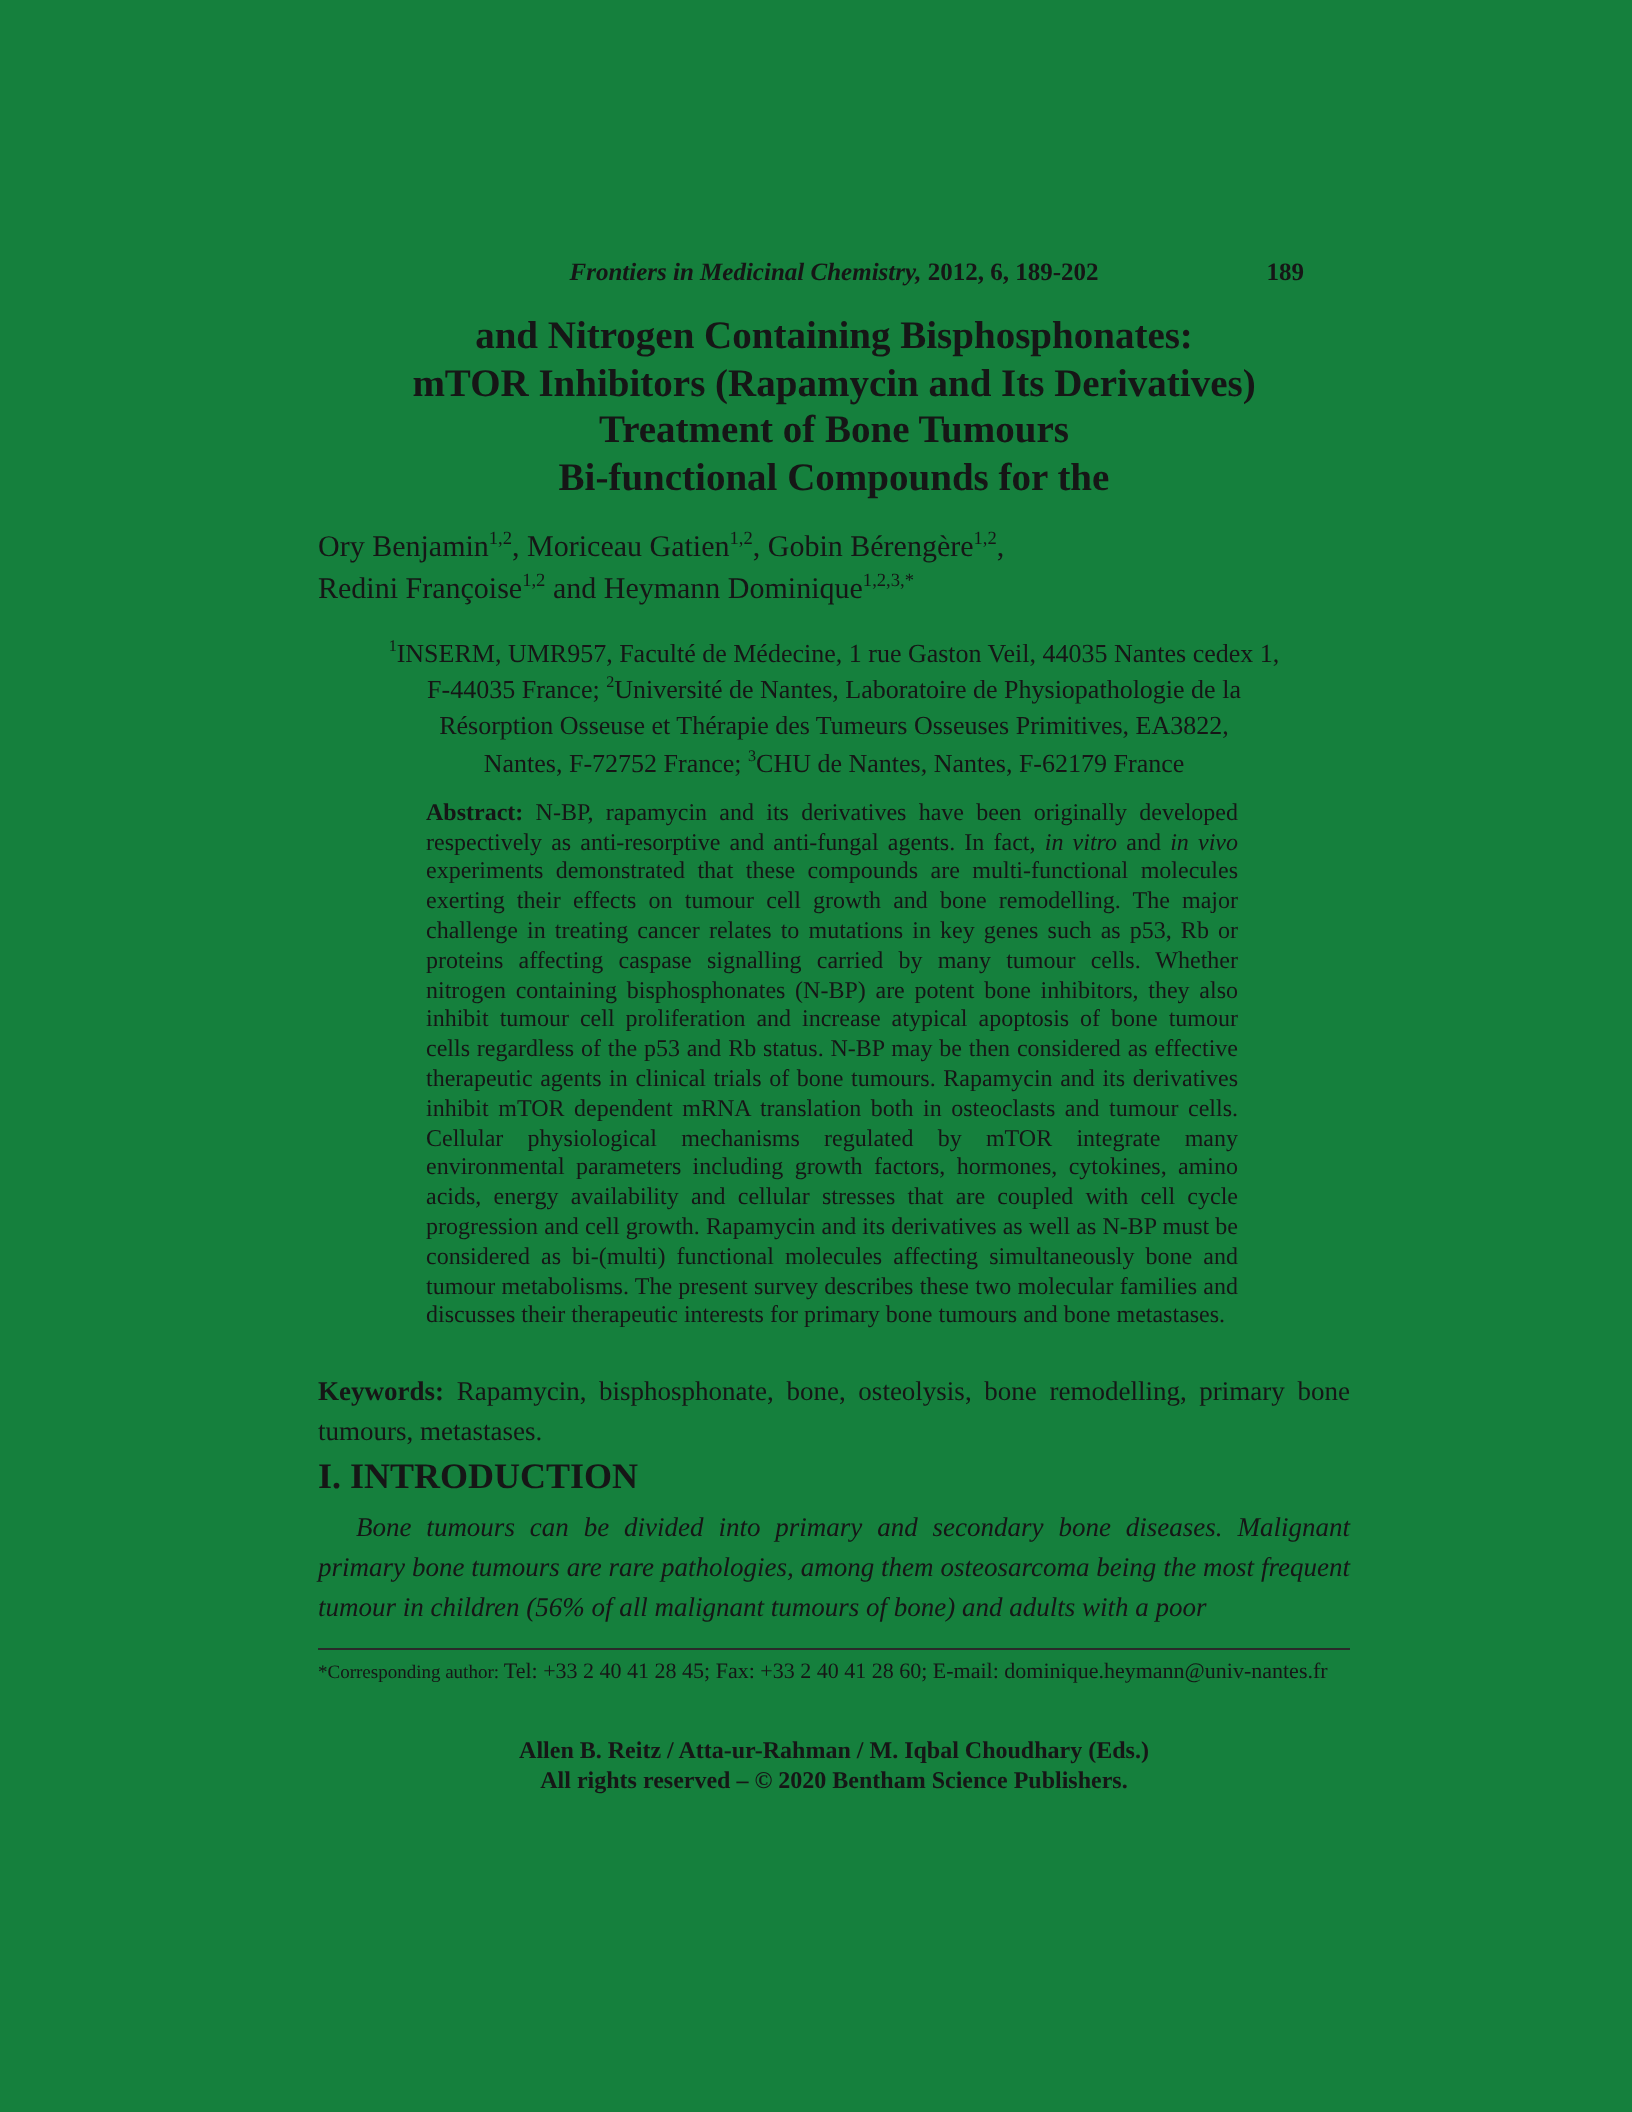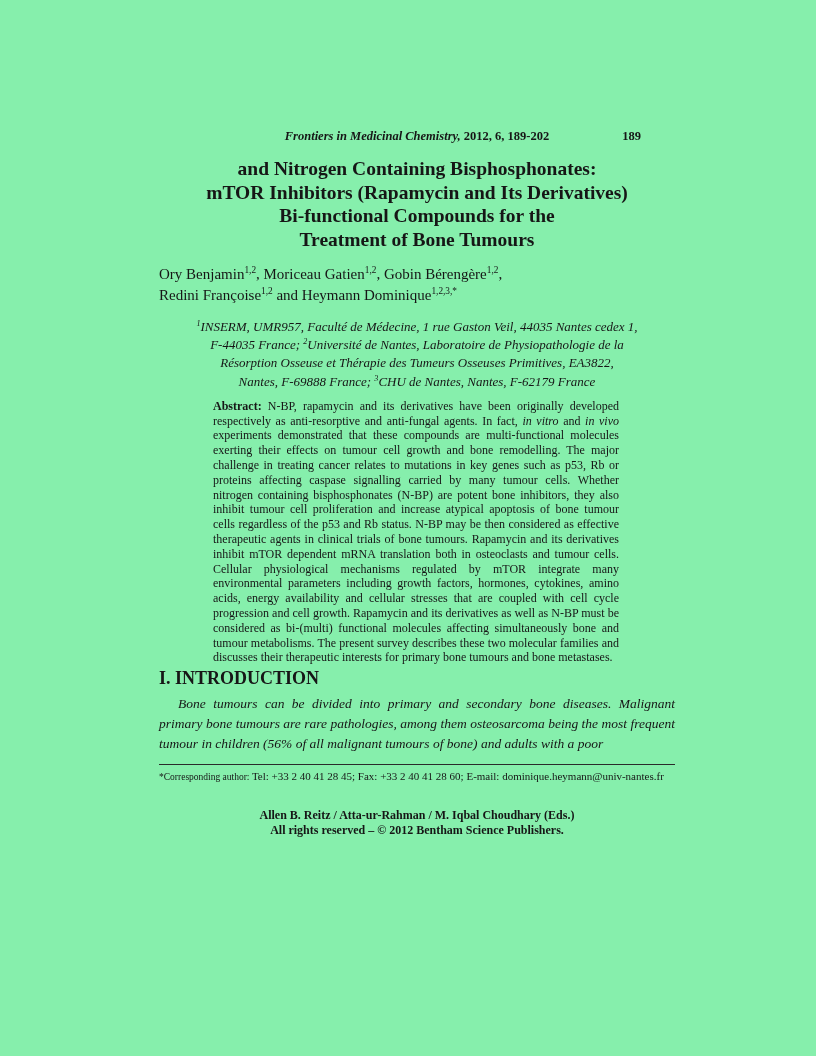--- a/index.html
+++ b/index.html
@@ -1,43 +1,43 @@
 <!DOCTYPE html>
 <html><head>
 <meta charset="utf-8">
 <style>
   html, body { margin: 0; padding: 0; }
   body { width: 816px; height: 1056px; background: #ffffff; }
   .page {
     position: relative; width: 816px; height: 1056px;
-    background: #86efac; overflow: hidden;
+    background: #15803d; overflow: hidden;
     color: #161616;
     font-family: "Liberation Serif", serif;
   }
   .content { position: absolute; left: 159px; top: 0; width: 516px; }
 
   .running-head {
     position: relative; margin-top: 129px;
     font-size: 12.5px; font-weight: bold; text-align: center;
     line-height: 15px;
   }
   .running-head .journal { font-style: italic; }
-  .running-head .pagenum { position: absolute; right: 34px; top: 0; font-style: normal; }
+  .running-head .pagenum { position: absolute; right: 23px; top: 0; font-style: normal; }
 
   .title {
     margin-top: 13px;
     font-size: 19.5px; font-weight: bold; line-height: 23.5px;
     text-align: center;
   }
 
   .authors { margin-top: 13px; font-size: 15px; line-height: 20.5px; }
   .sup { font-size: 62%; vertical-align: super; line-height: 0; }
 
   .affiliations {
-    margin-top: 13px; font-style: italic;
+    margin-top: 13px; 
     font-size: 13px; line-height: 18.2px; text-align: center;
   }
 
   .abstract {
     margin: 8px 0 0 54px; width: 406px;
     font-size: 12px; line-height: 14.8px; text-align: justify;
   }
   .abstract .label { font-weight: bold; }
   .it { font-style: italic; }
 
@@ -71,46 +71,47 @@
   <div class="content">
 
     <div class="running-head">
       <span class="journal">Frontiers in Medicinal Chemistry,</span><span> 2012, 6, 189-202</span>
       <span class="pagenum">189</span>
     </div>
 
     <div class="title">
       <div>and Nitrogen Containing Bisphosphonates:</div>
       <div>mTOR Inhibitors (Rapamycin and Its Derivatives)</div>
+      <div>Treatment of Bone Tumours</div>
       <div>Bi-functional Compounds for the</div>
-      <div>Treatment of Bone Tumours</div>
     </div>
 
     <div class="authors">
       <div><span>Ory Benjamin</span><sup class="sup">1,2</sup><span>, Moriceau Gatien</span><sup class="sup">1,2</sup><span>, Gobin Bérengère</span><sup class="sup">1,2</sup><span>,</span></div>
       <div><span>Redini Françoise</span><sup class="sup">1,2</sup><span> and Heymann Dominique</span><sup class="sup">1,2,3,*</sup></div>
     </div>
 
     <div class="affiliations">
       <div><sup class="sup">1</sup><span>INSERM, UMR957, Faculté de Médecine, 1 rue Gaston Veil, 44035 Nantes cedex 1,</span></div>
       <div><span>F-44035 France; </span><sup class="sup">2</sup><span>Université de Nantes, Laboratoire de Physiopathologie de la</span></div>
       <div><span>Résorption Osseuse et Thérapie des Tumeurs Osseuses Primitives, EA3822,</span></div>
-      <div><span>Nantes, F-69888 France; </span><sup class="sup">3</sup><span>CHU de Nantes, Nantes, F-62179 France</span></div>
+      <div><span>Nantes, F-72752 France; </span><sup class="sup">3</sup><span>CHU de Nantes, Nantes, F-62179 France</span></div>
     </div>
 
     <p class="abstract"><span class="label">Abstract:</span><span> N-BP, rapamycin and its derivatives have been originally developed respectively as anti-resorptive and anti-fungal agents. In fact, </span><span class="it">in vitro</span><span> and </span><span class="it">in vivo</span><span> experiments demonstrated that these compounds are multi-functional molecules exerting their effects on tumour cell growth and bone remodelling. The major challenge in treating cancer relates to mutations in key genes such as p53, Rb or proteins affecting caspase signalling carried by many tumour cells. Whether nitrogen containing bisphosphonates (N-BP) are potent bone inhibitors, they also inhibit tumour cell proliferation and increase atypical apoptosis of bone tumour cells regardless of the p53 and Rb status. N-BP may be then considered as effective therapeutic agents in clinical trials of bone tumours. Rapamycin and its derivatives inhibit mTOR dependent mRNA translation both in osteoclasts and tumour cells. Cellular physiological mechanisms regulated by mTOR integrate many environmental parameters including growth factors, hormones, cytokines, amino acids, energy availability and cellular stresses that are coupled with cell cycle progression and cell growth. Rapamycin and its derivatives as well as N-BP must be considered as bi-(multi) functional molecules affecting simultaneously bone and tumour metabolisms. The present survey describes these two molecular families and discusses their therapeutic interests for primary bone tumours and bone metastases.</span></p>
 
+    <p class="keywords"><span class="label">Keywords:</span><span> Rapamycin, bisphosphonate, bone, osteolysis, bone remodelling, primary bone tumours, metastases.</span></p>
 
     <div class="section-heading">I. INTRODUCTION</div>
 
     <p class="intro">Bone tumours can be divided into primary and secondary bone diseases. Malignant primary bone tumours are rare pathologies, among them osteosarcoma being the most frequent tumour in children (56% of all malignant tumours of bone) and adults with a poor</p>
 
     <div class="footnote-rule"></div>
 
     <div class="footnote"><span class="lead">*Corresponding author: </span><span>Tel: +33 2 40 41 28 45; Fax: +33 2 40 41 28 60; E-mail: dominique.heymann@univ-nantes.fr</span></div>
 
     <div class="footer-credits">
       <div>Allen B. Reitz / Atta-ur-Rahman / M. Iqbal Choudhary (Eds.)</div>
-      <div>All rights reserved – © 2012 Bentham Science Publishers.</div>
+      <div>All rights reserved – © 2020 Bentham Science Publishers.</div>
     </div>
 
   </div>
 </div>
 
 </body></html>

